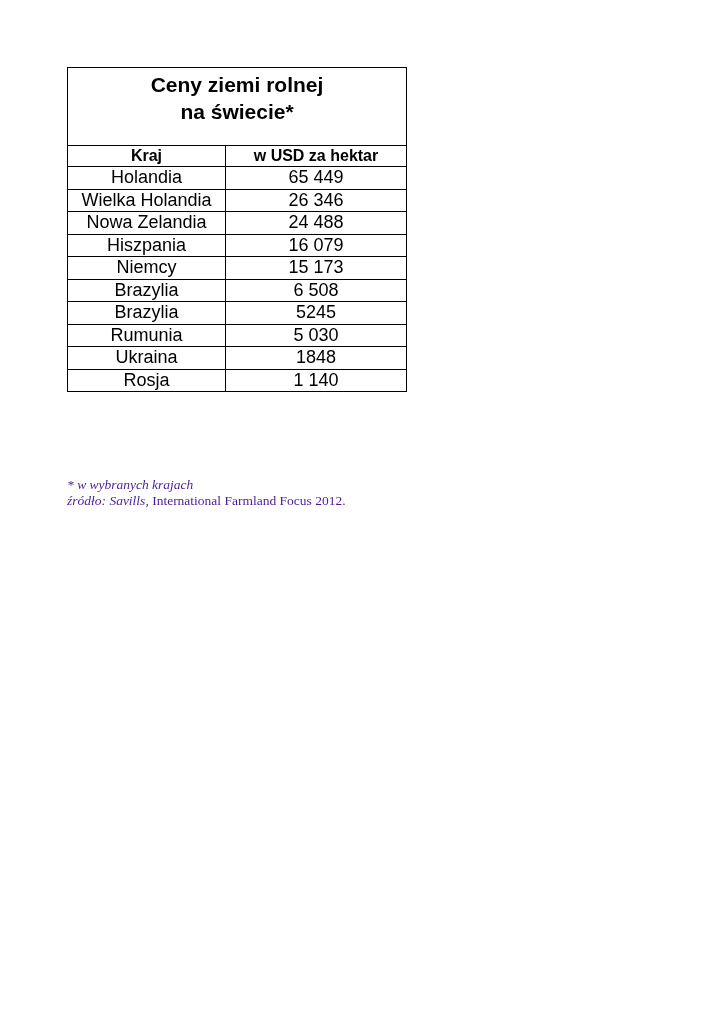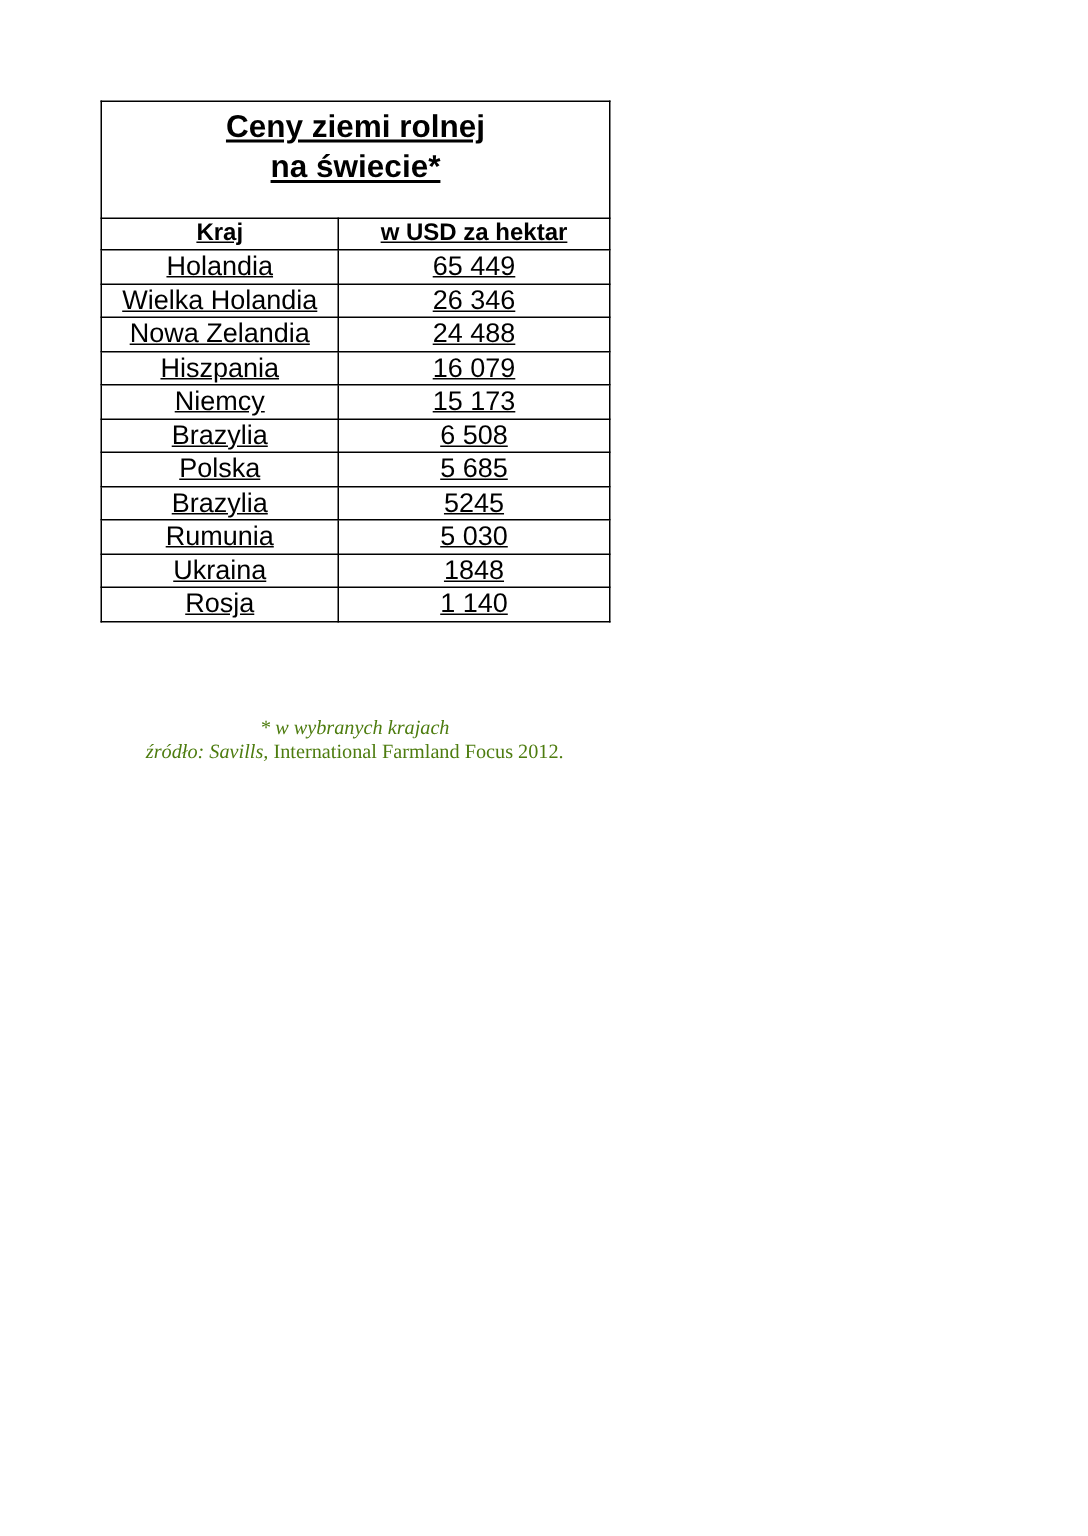--- a/index.html
+++ b/index.html
@@ -17,21 +17,20 @@
     color: #000000;
   }
   table.price-table {
     position: absolute;
     left: 67px;
     top: 67px;
     width: 339px;
     border-collapse: collapse;
     table-layout: fixed;
     color: #000000;
-    text-decoration: underline;
   }
   table.price-table td,
   table.price-table th {
     border: 1.5px solid #000000;
     padding: 0;
     text-align: center;
     vertical-align: middle;
     overflow: hidden;
     white-space: nowrap;
   }
@@ -52,25 +51,25 @@
   td.value-cell {
     height: 21.5px;
     font-size: 18px;
     font-weight: normal;
   }
   .footnotes {
     position: absolute;
     left: 67px;
     top: 477px;
     width: 339px;
-    text-align: center;
+    text-align: left;
     font-family: "Liberation Serif", serif;
     font-size: 13.5px;
     line-height: 16px;
-    color: #4d7c0f;
+    color: #4c1d95;
   }
   .footnote-note,
   .source-italic {
     font-style: italic;
   }
   .source-regular {
     font-style: normal;
   }
 </style>
 </head>
@@ -112,24 +111,20 @@
       </tr>
       <tr>
         <td class="country-cell">Niemcy</td>
         <td class="value-cell">15 173</td>
       </tr>
       <tr>
         <td class="country-cell">Brazylia</td>
         <td class="value-cell">6 508</td>
       </tr>
       <tr>
-        <td class="country-cell">Polska</td>
-        <td class="value-cell">5 685</td>
-      </tr>
-      <tr>
         <td class="country-cell">Brazylia</td>
         <td class="value-cell">5245</td>
       </tr>
       <tr>
         <td class="country-cell">Rumunia</td>
         <td class="value-cell">5 030</td>
       </tr>
       <tr>
         <td class="country-cell">Ukraina</td>
         <td class="value-cell">1848</td>

